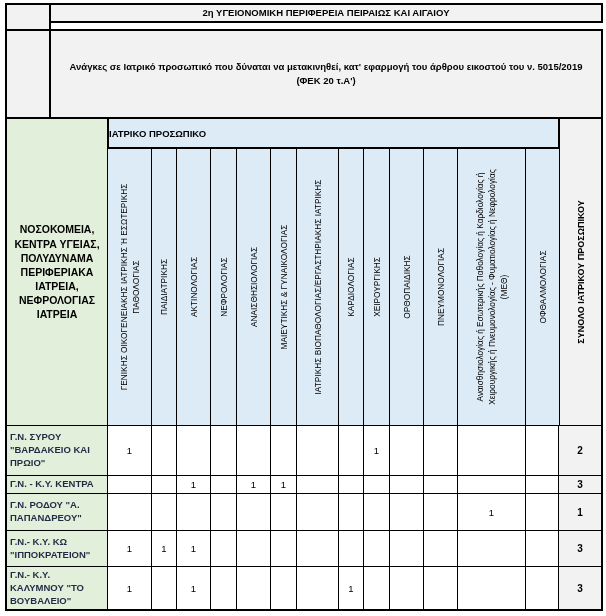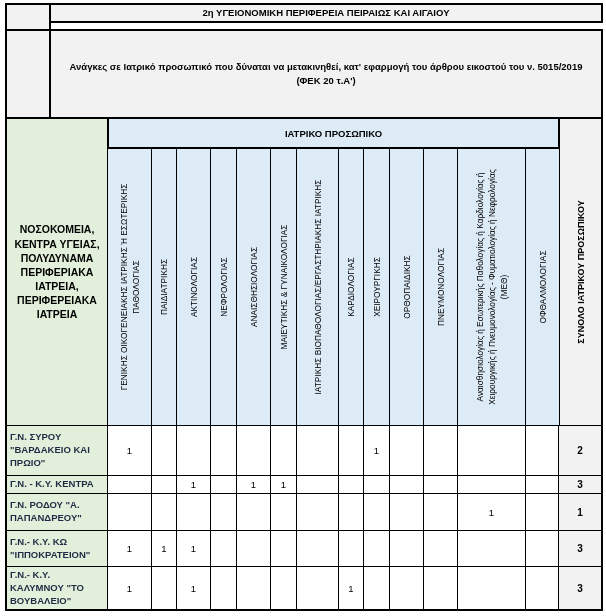--- a/index.html
+++ b/index.html
@@ -10,21 +10,21 @@
     .title-cell { background: #f2f2f2; border: 2px solid #000; display: flex;
                   align-items: center; justify-content: center; text-align: center;
                   font-weight: bold; font-size: 9.5px; padding: 0 8px; line-height: 1.45; }
     .green { background: #e2efda; }
     .blue { background: #ddebf7; }
     .gray { background: #f2f2f2; }
     .facility-header { border: 2px solid #000; display: flex; align-items: center;
                        justify-content: center; text-align: center; font-weight: bold;
                        font-size: 10.5px; line-height: 1.35; padding: 0 6px; }
     .group-header { border: 2px solid #000; display: flex; align-items: center;
-                    justify-content: center; font-weight: bold; font-size: 9.5px; }
+                    justify-content: flex-start; font-weight: bold; font-size: 9.5px; }
     .total-header { border: 2px solid #000; }
     .spec-col { border: 1px solid #000; border-top: 2px solid #000; border-bottom: 2px solid #000; overflow: hidden; }
     .cell { border: 1px solid #000; display: flex; align-items: center; justify-content: center;
             font-size: 9.5px; background: #fff; }
     .name-cell { border: 1px solid #000; border-left: 2px solid #000; background: #e2efda;
                  display: flex; align-items: center; font-size: 9.5px; font-weight: bold;
                  color: #1f2a44; line-height: 1.35; padding: 0 3px; }
     .total-cell { border: 1px solid #000; border-right: 2px solid #000; background: #f2f2f2;
                   display: flex; align-items: center; justify-content: center;
                   font-size: 10px; font-weight: bold; }
@@ -35,21 +35,21 @@
 <div class="abs top-left-cell" style="left:5px;top:3px;width:46px;height:28px;"></div>
 <div class="abs title-cell" style="left:49px;top:3px;width:554px;height:20px;">
   <span>2η ΥΓΕΙΟΝΟΜΙΚΗ ΠΕΡΙΦΕΡΕΙΑ ΠΕΙΡΑΙΩΣ ΚΑΙ ΑΙΓΑΙΟΥ</span>
 </div>
 <div class="abs top-left-cell" style="left:5px;top:29px;width:46px;height:90px;"></div>
 <div class="abs title-cell" style="left:49px;top:29px;width:554px;height:90px;padding:0 14px;">
   <span>Ανάγκες σε Ιατρικό προσωπικό που δύναται να μετακινηθεί, κατ' εφαρμογή του άρθρου εικοστού του ν. 5015/2019 (ΦΕΚ 20 τ.Α')</span>
 </div>
 
 <div class="abs facility-header green" style="left:5px;top:117px;width:104px;height:310px;">
-  <span>ΝΟΣΟΚΟΜΕΙΑ, ΚΕΝΤΡΑ ΥΓΕΙΑΣ, ΠΟΛΥΔΥΝΑΜΑ ΠΕΡΙΦΕΡΙΑΚΑ ΙΑΤΡΕΙΑ, ΠΕΡΙΦΕΡΕΙΑΚΑ ΙΑΤΡΕΙΑ</span>
+  <span>ΝΟΣΟΚΟΜΕΙΑ, ΚΕΝΤΡΑ ΥΓΕΙΑΣ, ΠΟΛΥΔΥΝΑΜΑ ΠΕΡΙΦΕΡΙΑΚΑ ΙΑΤΡΕΙΑ, ΝΕΦΡΟΛΟΓΙΑΣ ΙΑΤΡΕΙΑ</span>
 </div>
 
 <div class="abs group-header blue" style="left:107px;top:117px;width:453px;height:32px;">
   <span>ΙΑΤΡΙΚΟ ΠΡΟΣΩΠΙΚΟ</span>
 </div>
 
 <div class="abs total-header gray" style="left:558px;top:117px;width:45px;height:310px;overflow:hidden;">
   <div style="position:absolute;left:50%;top:50%;transform:translate(-50%,-50%) rotate(-90deg);white-space:nowrap;font-weight:bold;font-size:9px;">ΣΥΝΟΛΟ ΙΑΤΡΙΚΟΥ ΠΡΟΣΩΠΙΚΟΥ</div>
 </div>
 

